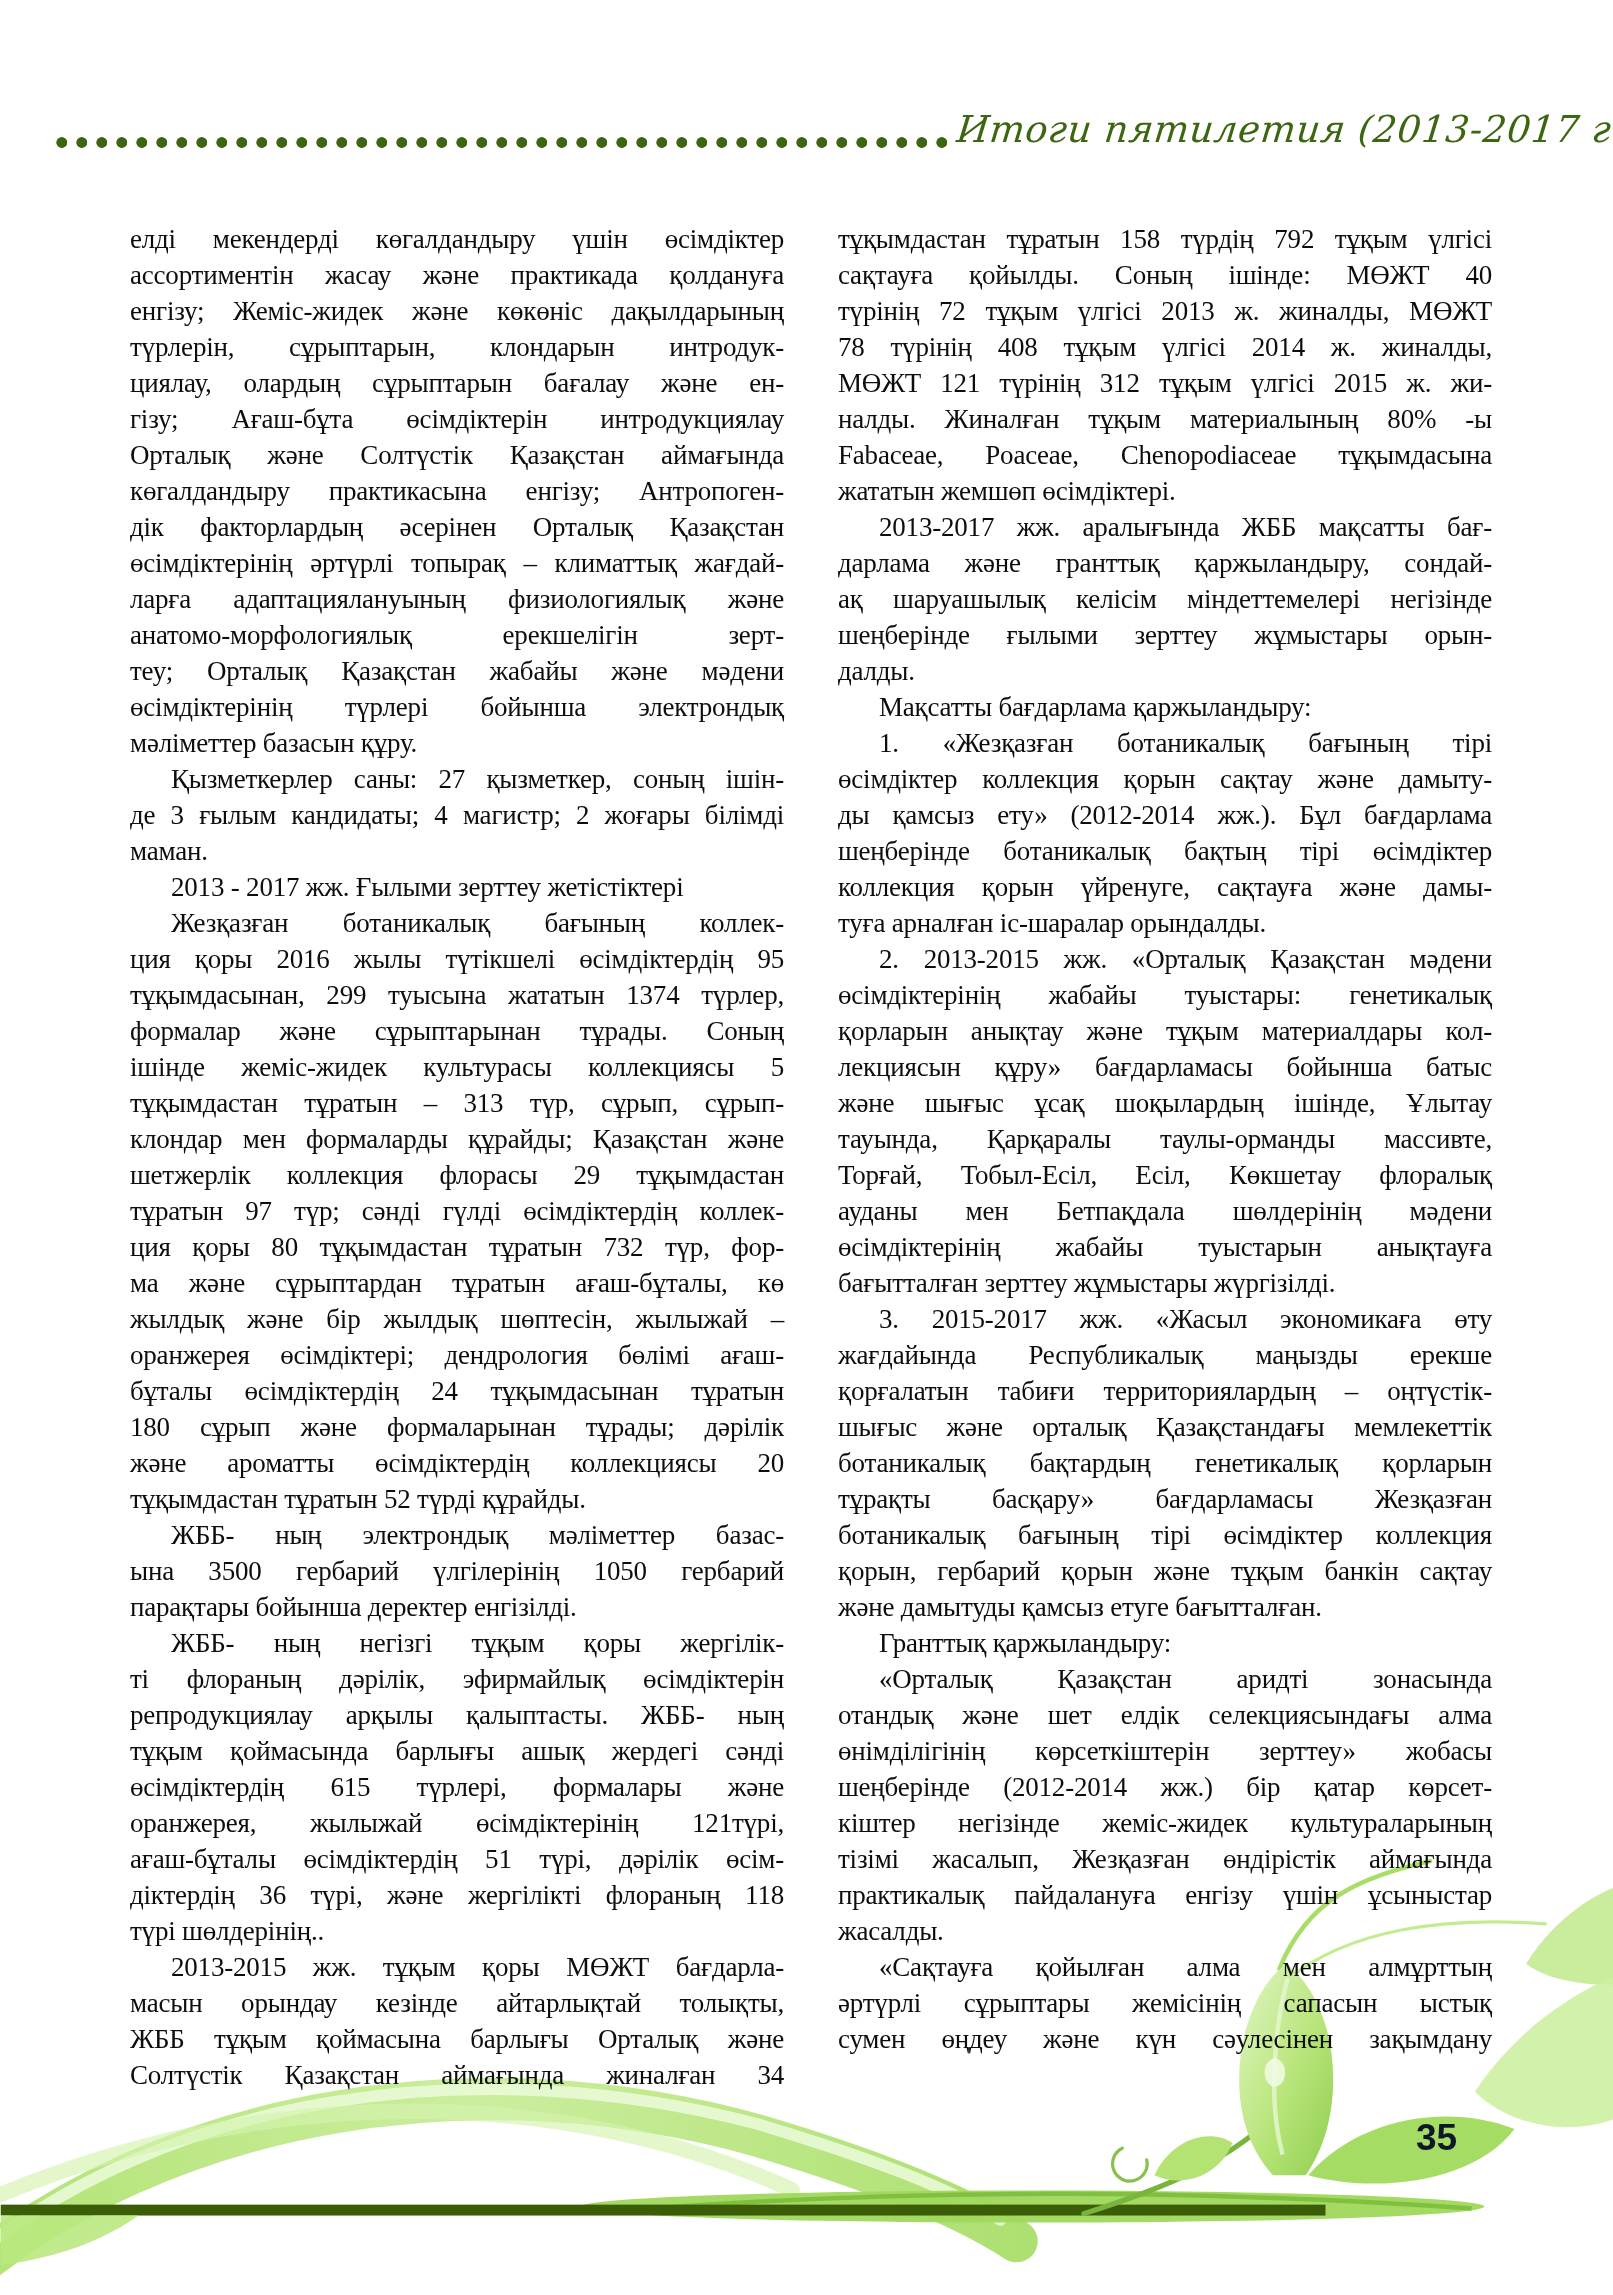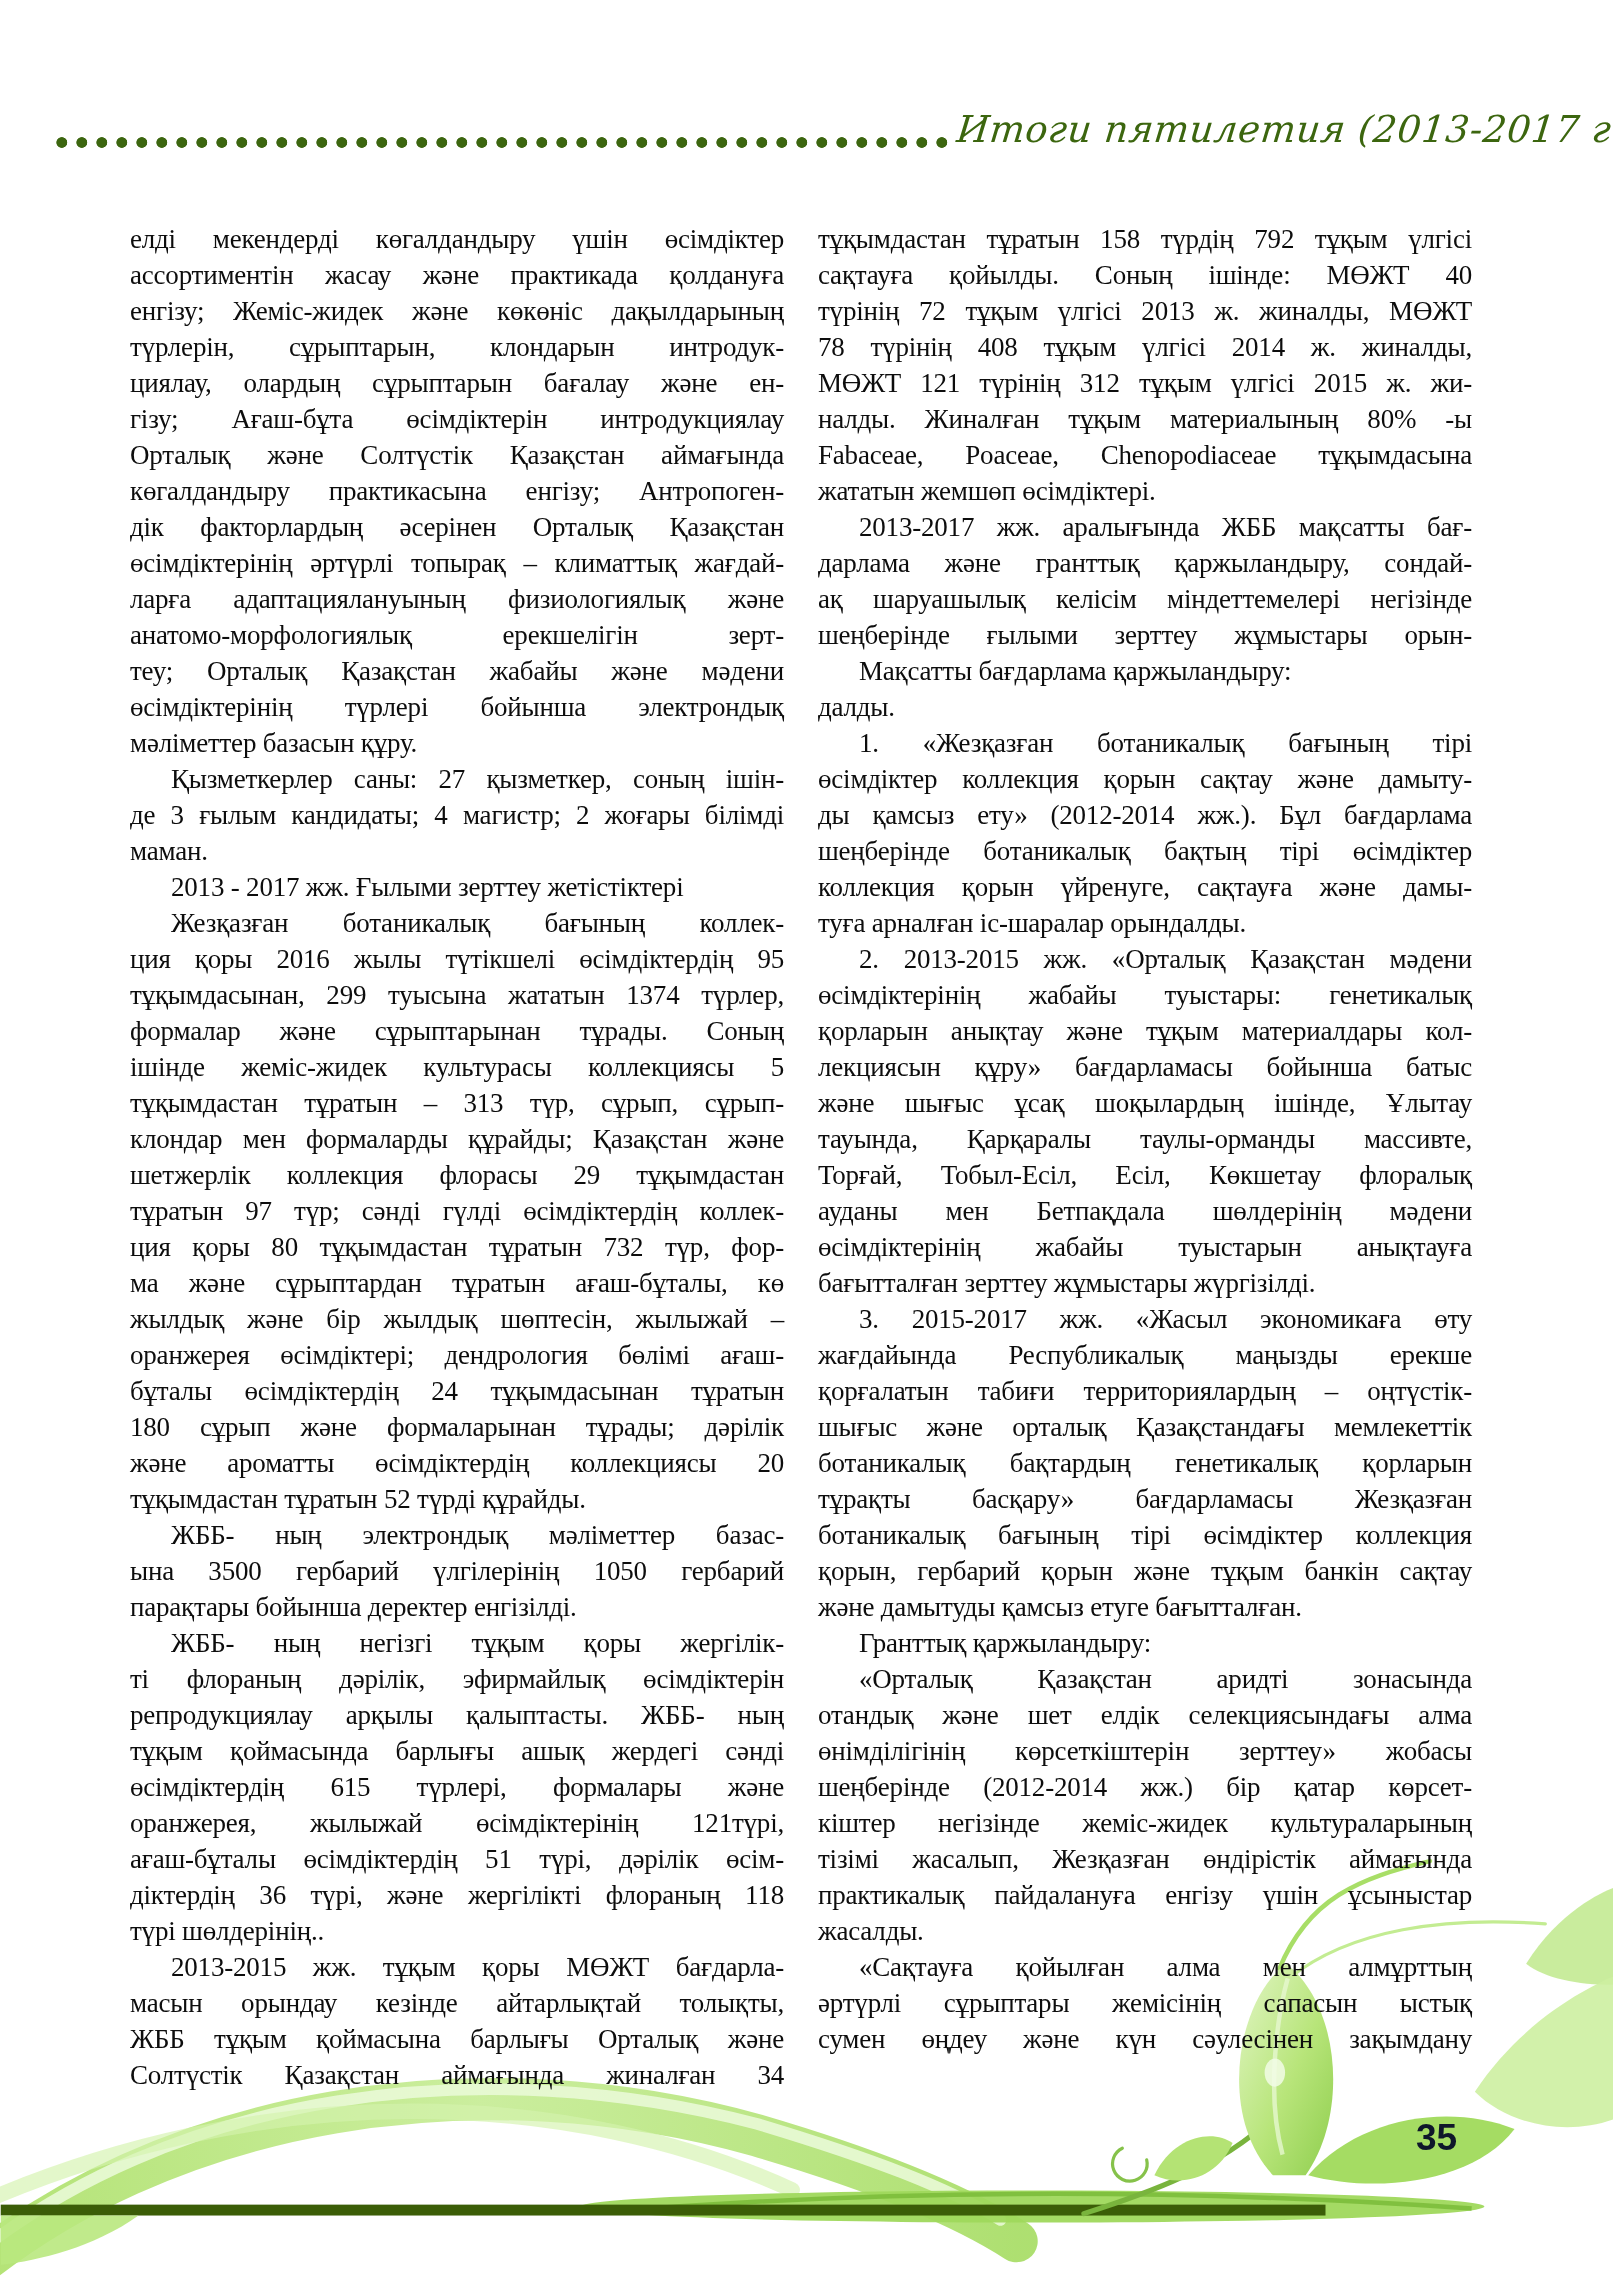--- a/index.html
+++ b/index.html
@@ -24,21 +24,21 @@
     font-style:italic;
     font-size:37px;
     color:#3c660f;
     white-space:nowrap;
     transform:skewX(-6deg);
     letter-spacing:0.6px;
   }
   
   .columns{
     position:absolute;left:130px;top:221px;
-    display:flex;gap:34px;
+    display:flex;gap:54px;
     z-index:2;
   }
   .col{width:654px;}
   .tline{
     height:36px;
     font-size:27px;
     line-height:36px;
     color:#0d0d0d;
     letter-spacing:-0.2px;
     text-align:justify;
@@ -131,22 +131,22 @@
         <div class="tline">түрінің 72 тұқым үлгісі 2013 ж. жиналды, МӨЖТ</div>
         <div class="tline">78 түрінің 408 тұқым үлгісі 2014 ж. жиналды,</div>
         <div class="tline">МӨЖТ 121 түрінің 312 тұқым үлгісі 2015 ж. жи-</div>
         <div class="tline">налды. Жиналған тұқым материалының 80% -ы</div>
         <div class="tline">Fabaceae, Poaceae, Chenopodiaceae тұқымдасына</div>
         <div class="tline lastline">жататын жемшөп өсімдіктері.</div>
         <div class="tline indent">2013-2017 жж. аралығында ЖББ мақсатты бағ-</div>
         <div class="tline">дарлама және гранттық қаржыландыру, сондай-</div>
         <div class="tline">ақ шаруашылық келісім міндеттемелері негізінде</div>
         <div class="tline">шеңберінде ғылыми зерттеу жұмыстары орын-</div>
+        <div class="tline lastline">далды.</div>
         <div class="tline lastline indent">Мақсатты бағдарлама қаржыландыру:</div>
-        <div class="tline lastline">далды.</div>
         <div class="tline indent">1. «Жезқазған ботаникалық бағының тірі</div>
         <div class="tline">өсімдіктер коллекция қорын сақтау және дамыту-</div>
         <div class="tline">ды қамсыз ету» (2012-2014 жж.). Бұл бағдарлама</div>
         <div class="tline">шеңберінде ботаникалық бақтың тірі өсімдіктер</div>
         <div class="tline">коллекция қорын үйренуге, сақтауға және дамы-</div>
         <div class="tline lastline">туға арналған іс-шаралар орындалды.</div>
         <div class="tline indent">2. 2013-2015 жж. «Орталық Қазақстан мәдени</div>
         <div class="tline">өсімдіктерінің жабайы туыстары: генетикалық</div>
         <div class="tline">қорларын анықтау және тұқым материалдары кол-</div>
         <div class="tline">лекциясын құру» бағдарламасы бойынша батыс</div>

